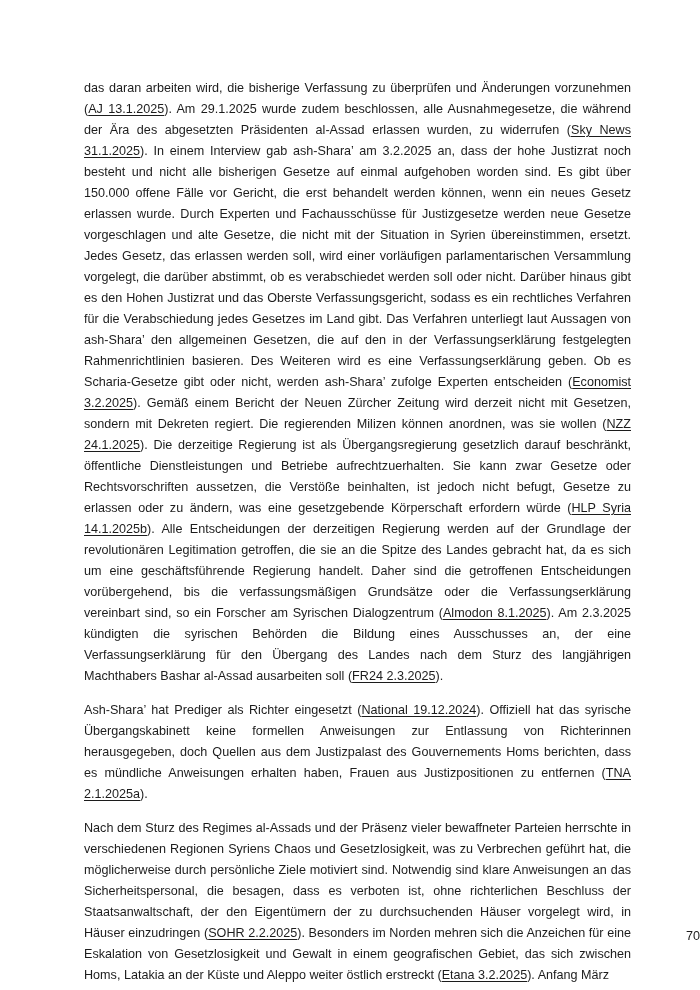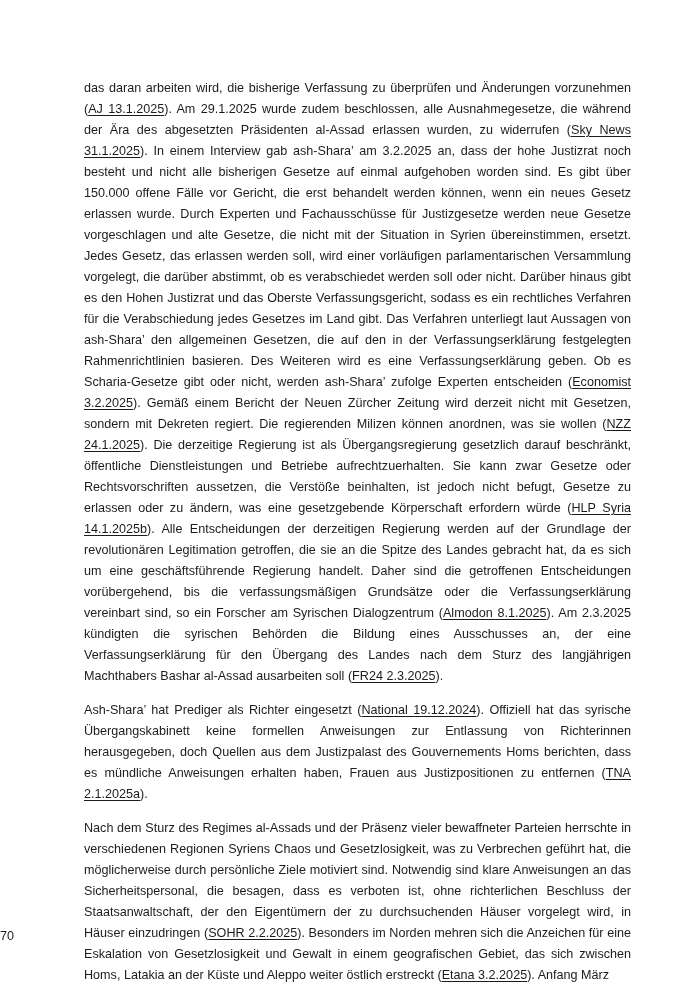--- a/index.html
+++ b/index.html
@@ -38,21 +38,21 @@
     color: inherit;
     text-decoration: underline;
     text-underline-offset: 2px;
     cursor: pointer;
   }
   .page-number {
     position: absolute;
     left: 0;
     top: 926px;
     width: 700px;
-    text-align: left;
+    text-align: right;
     font-size: 12.6px;
     line-height: 21px;
     color: #1c1c1c;
   }
 </style>
 </head>
 <body>
 
 <div class="page">
   <div class="content">

